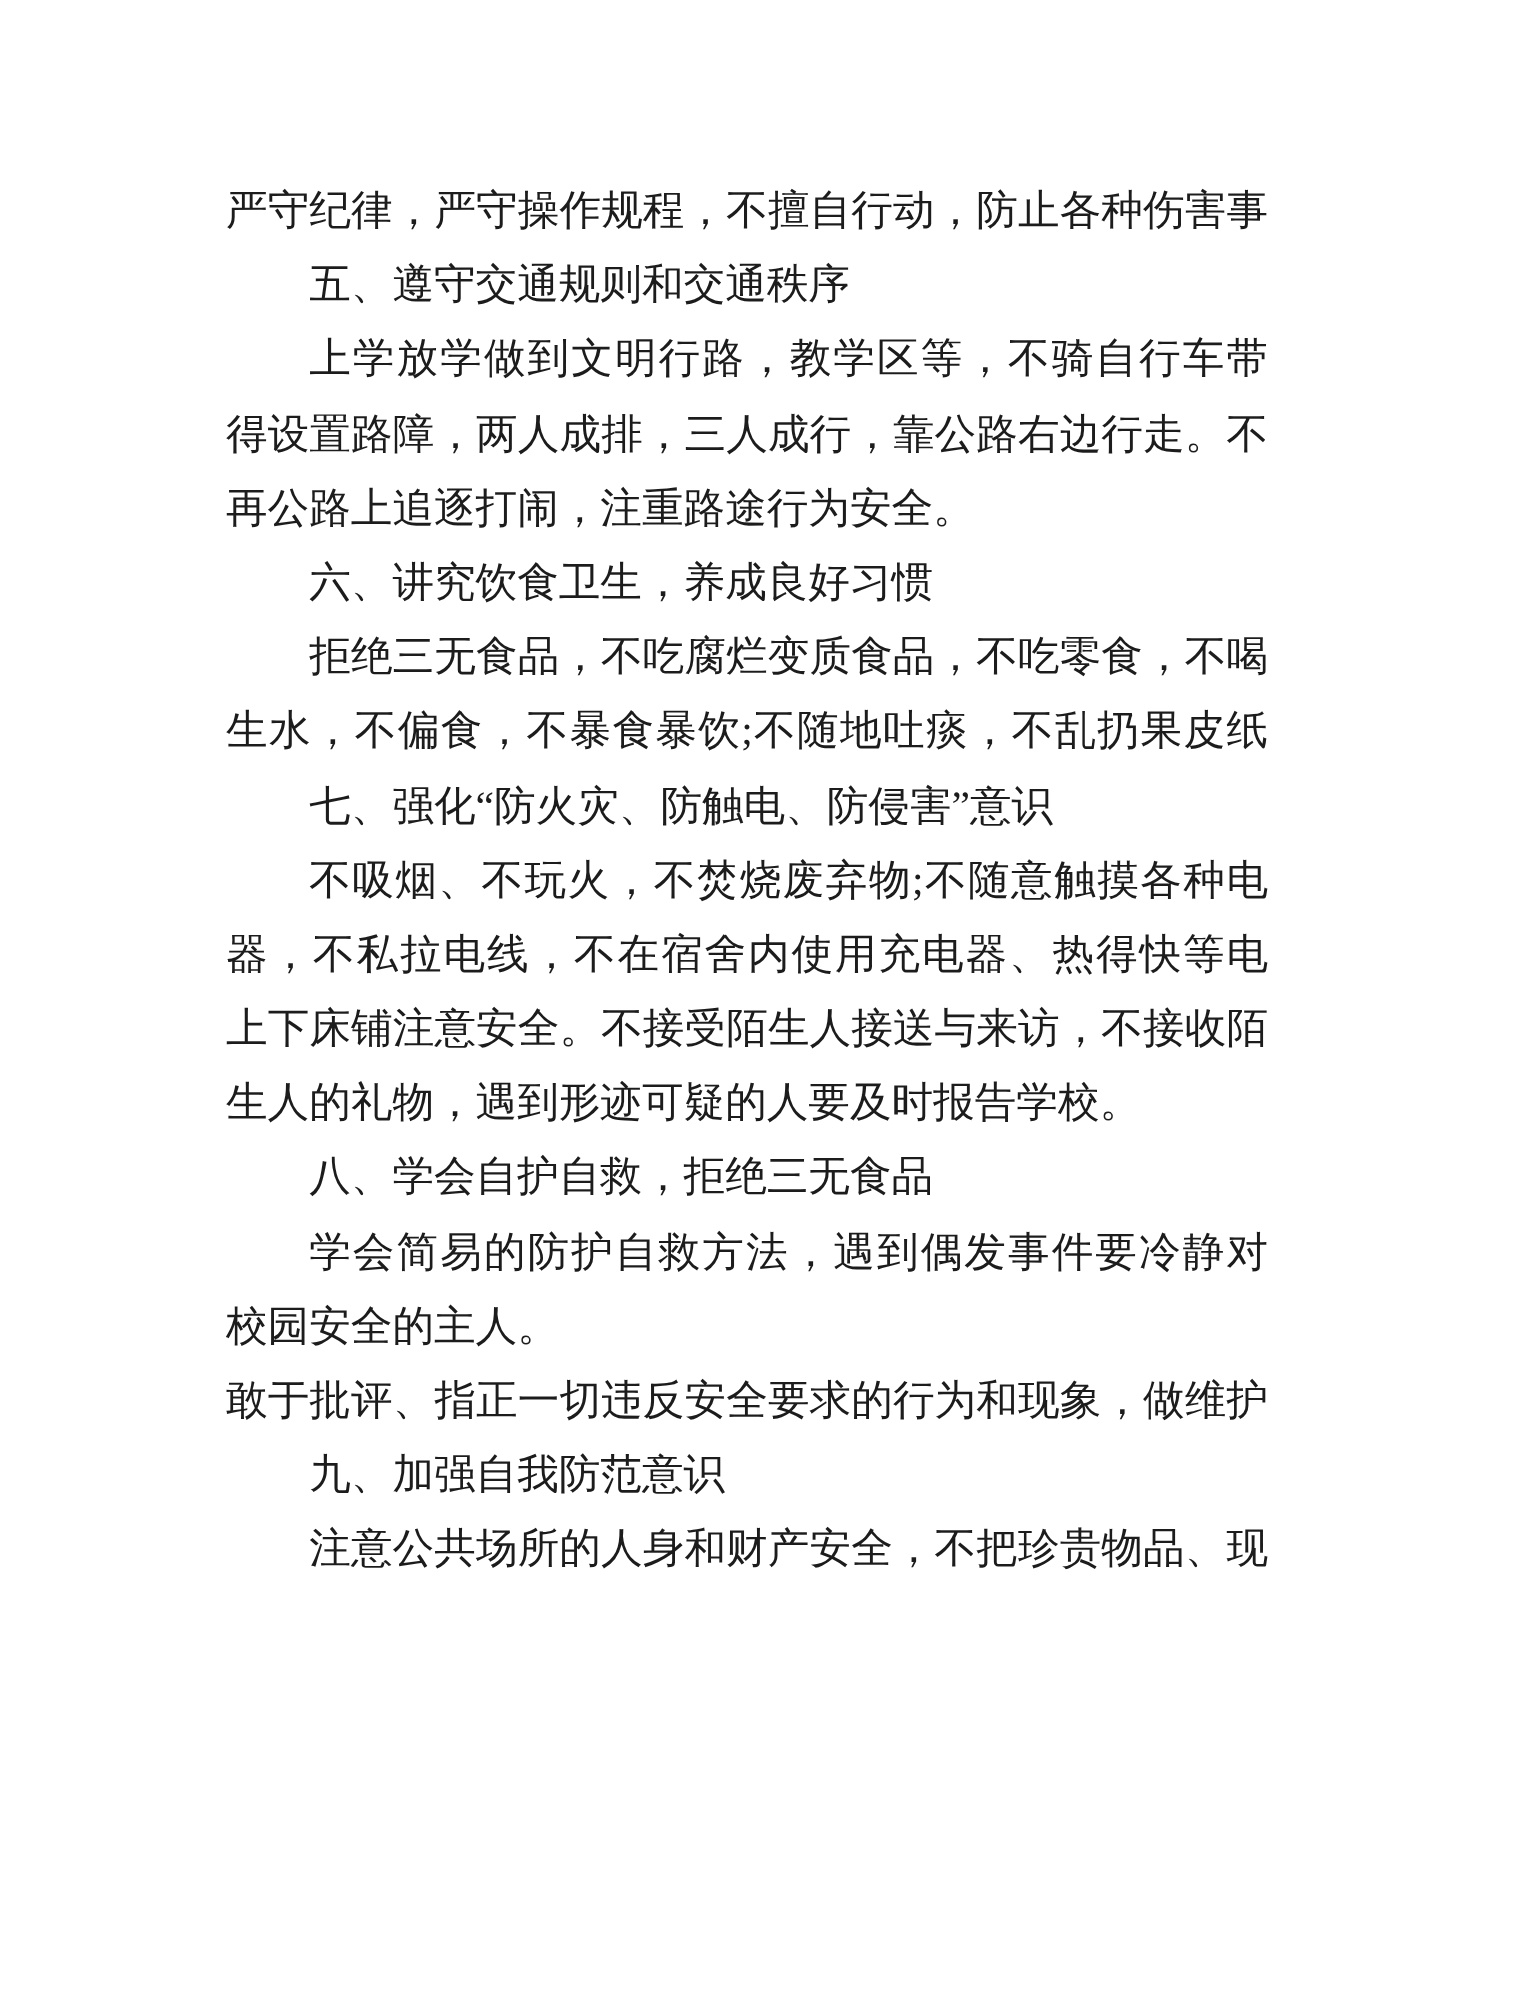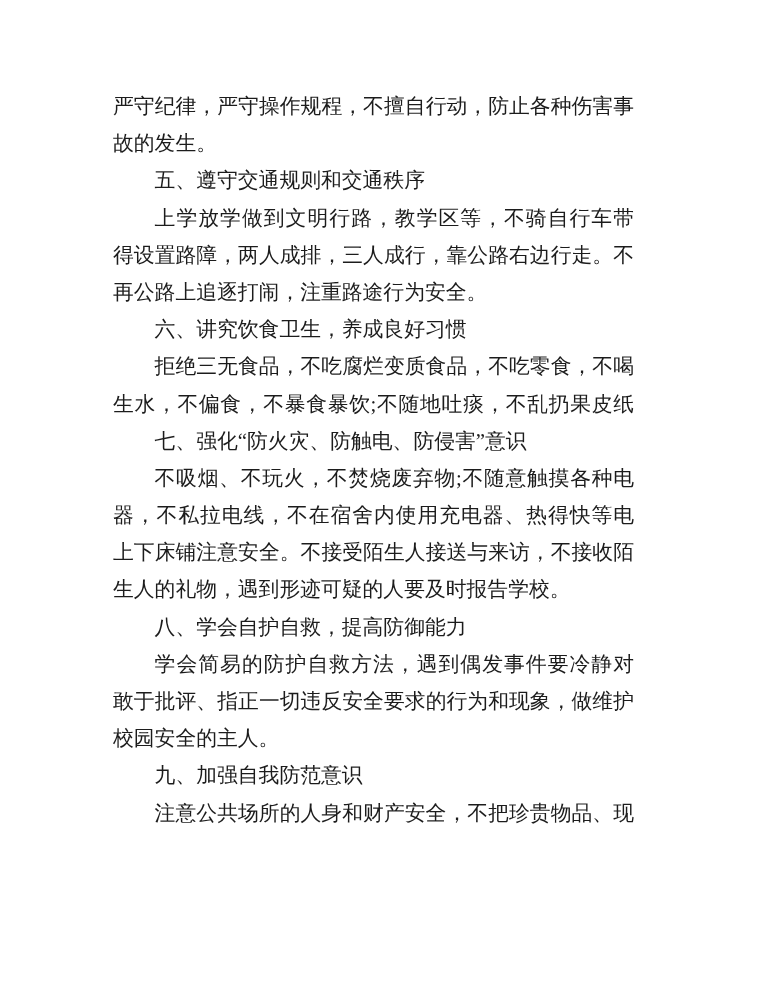--- a/index.html
+++ b/index.html
@@ -41,33 +41,32 @@
   .line.indent {
     text-indent: 2em;
   }
 </style>
 </head>
 <body>
 
 <div class="page">
   <div class="doc-body">
     <div class="line fill">严守纪律，严守操作规程，不擅自行动，防止各种伤害事</div>
-    <div class="line">故的发生。</div>
     <div class="line indent">五、遵守交通规则和交通秩序</div>
     <div class="line indent fill">上学放学做到文明行路，教学区等，不骑自行车带</div>
     <div class="line fill">得设置路障，两人成排，三人成行，靠公路右边行走。不</div>
     <div class="line">再公路上追逐打闹，注重路途行为安全。</div>
     <div class="line indent">六、讲究饮食卫生，养成良好习惯</div>
     <div class="line indent fill">拒绝三无食品，不吃腐烂变质食品，不吃零食，不喝</div>
     <div class="line fill">生水，不偏食，不暴食暴饮;不随地吐痰，不乱扔果皮纸</div>
     <div class="line indent">七、强化“防火灾、防触电、防侵害”意识</div>
     <div class="line indent fill">不吸烟、不玩火，不焚烧废弃物;不随意触摸各种电</div>
     <div class="line fill">器，不私拉电线，不在宿舍内使用充电器、热得快等电器;</div>
     <div class="line fill">上下床铺注意安全。不接受陌生人接送与来访，不接收陌</div>
     <div class="line">生人的礼物，遇到形迹可疑的人要及时报告学校。</div>
-    <div class="line indent">八、学会自护自救，提高防御能力</div>
+    <div class="line indent">八、学会自护自救，拒绝三无食品</div>
     <div class="line indent fill">学会简易的防护自救方法，遇到偶发事件要冷静对待;</div>
+    <div class="line">校园安全的主人。</div>
     <div class="line fill">敢于批评、指正一切违反安全要求的行为和现象，做维护</div>
-    <div class="line">校园安全的主人。</div>
     <div class="line indent">九、加强自我防范意识</div>
     <div class="line indent fill">注意公共场所的人身和财产安全，不把珍贵物品、现</div>
   </div>
 </div>
 
 </body></html>

